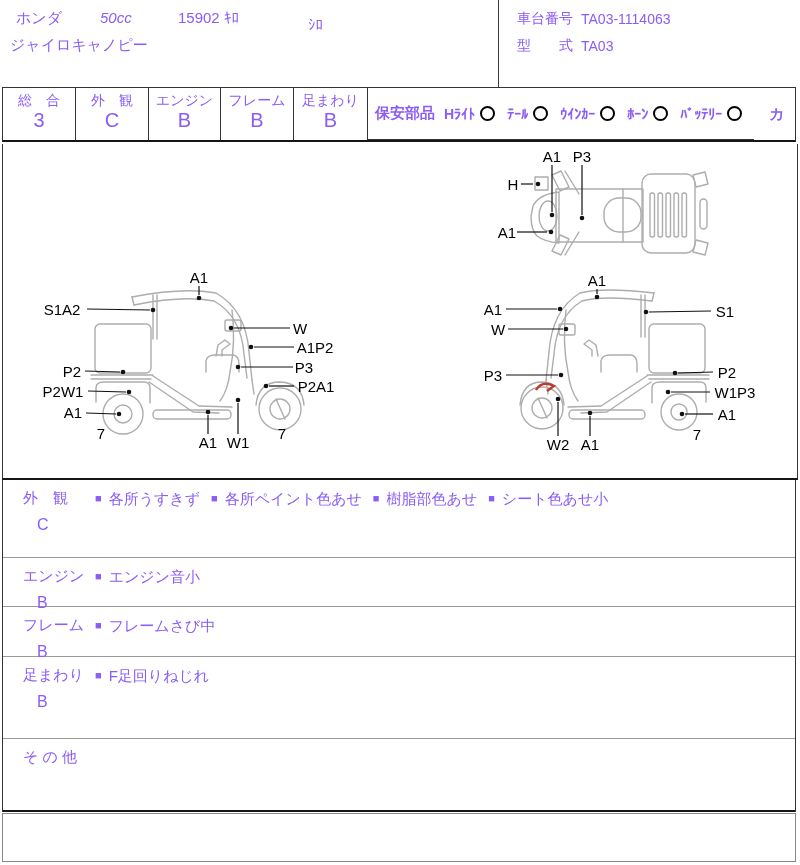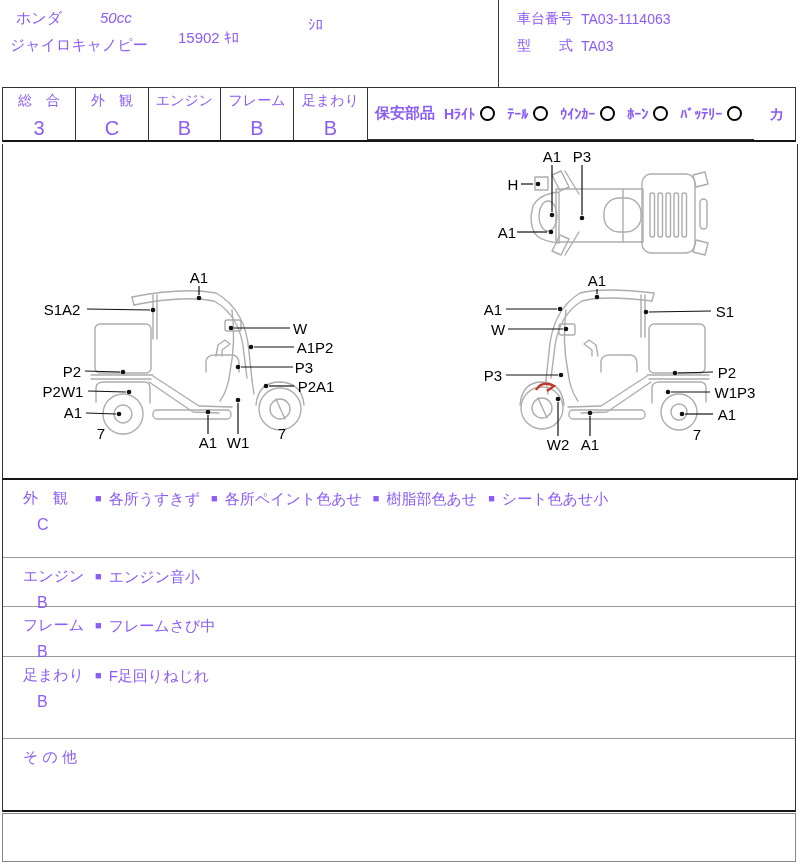--- a/index.html
+++ b/index.html
@@ -4,31 +4,31 @@
 <style>
   html,body{margin:0;padding:0;background:#fff;}
   .page{position:relative;width:800px;height:865px;background:#fff;color:#8b5cf6;
         font-family:"Liberation Sans","DejaVu Sans",sans-serif;overflow:hidden;}
   
   .header{position:absolute;top:0;left:0;width:800px;height:87px;display:flex;}
   .header-left{position:relative;width:498px;height:87px;}
   .header-left span{position:absolute;font-size:15px;white-space:pre;}
   .h-maker{left:16px;top:9px;}
   .h-cc{left:100px;top:9px;font-style:italic;}
-  .h-km{left:178px;top:9px;margin-top:20px;}
+  .h-km{left:178px;top:9px;}
   .h-color{left:308px;top:16px;font-size:13px;}
   .h-model{left:10px;top:36px;font-size:17px;}
   .header-right{position:relative;flex:1;border-left:1px solid #3a3a3a;padding:5px 0 0 18px;box-sizing:border-box;}
   .hr-row{height:27px;display:flex;align-items:center;font-size:14px;}
   .hr-label{white-space:pre;margin-right:8px;}
   
   .ratings{position:absolute;top:87px;left:2px;width:794px;height:55px;box-sizing:border-box;
            border:1px solid #333;border-bottom:2px solid #161616;display:flex;}
   .rating-cell{box-sizing:border-box;border-right:1px solid #333;display:flex;flex-direction:column;
-               align-items:center;justify-content:space-between;padding:4px 0 2px;}
+               align-items:center;justify-content:space-between;padding:4px 0 10px;}
   .rating-label{font-size:14px;white-space:pre;}
   .rating-value{font-size:20px;line-height:20px;}
   .safety{flex:1;display:flex;flex-direction:row;min-width:0;font-weight:bold;}
   .safety-top{flex:1;display:flex;align-items:center;border-bottom:1px solid #333;padding-left:7px;font-size:14px;}
   .safety-title{font-size:15px;margin-right:9px;white-space:pre;}
   .safety-item{display:flex;align-items:center;margin-right:12px;white-space:pre;}
   .status-circle{display:inline-block;width:11px;height:11px;border:2px solid #000;border-radius:50%;margin-left:5px;}
   .safety-bottom{flex:1;display:flex;align-items:center;padding-left:15px;font-size:15px;gap:12px;}
   .key-label{white-space:pre;margin-right:20px;}
   

